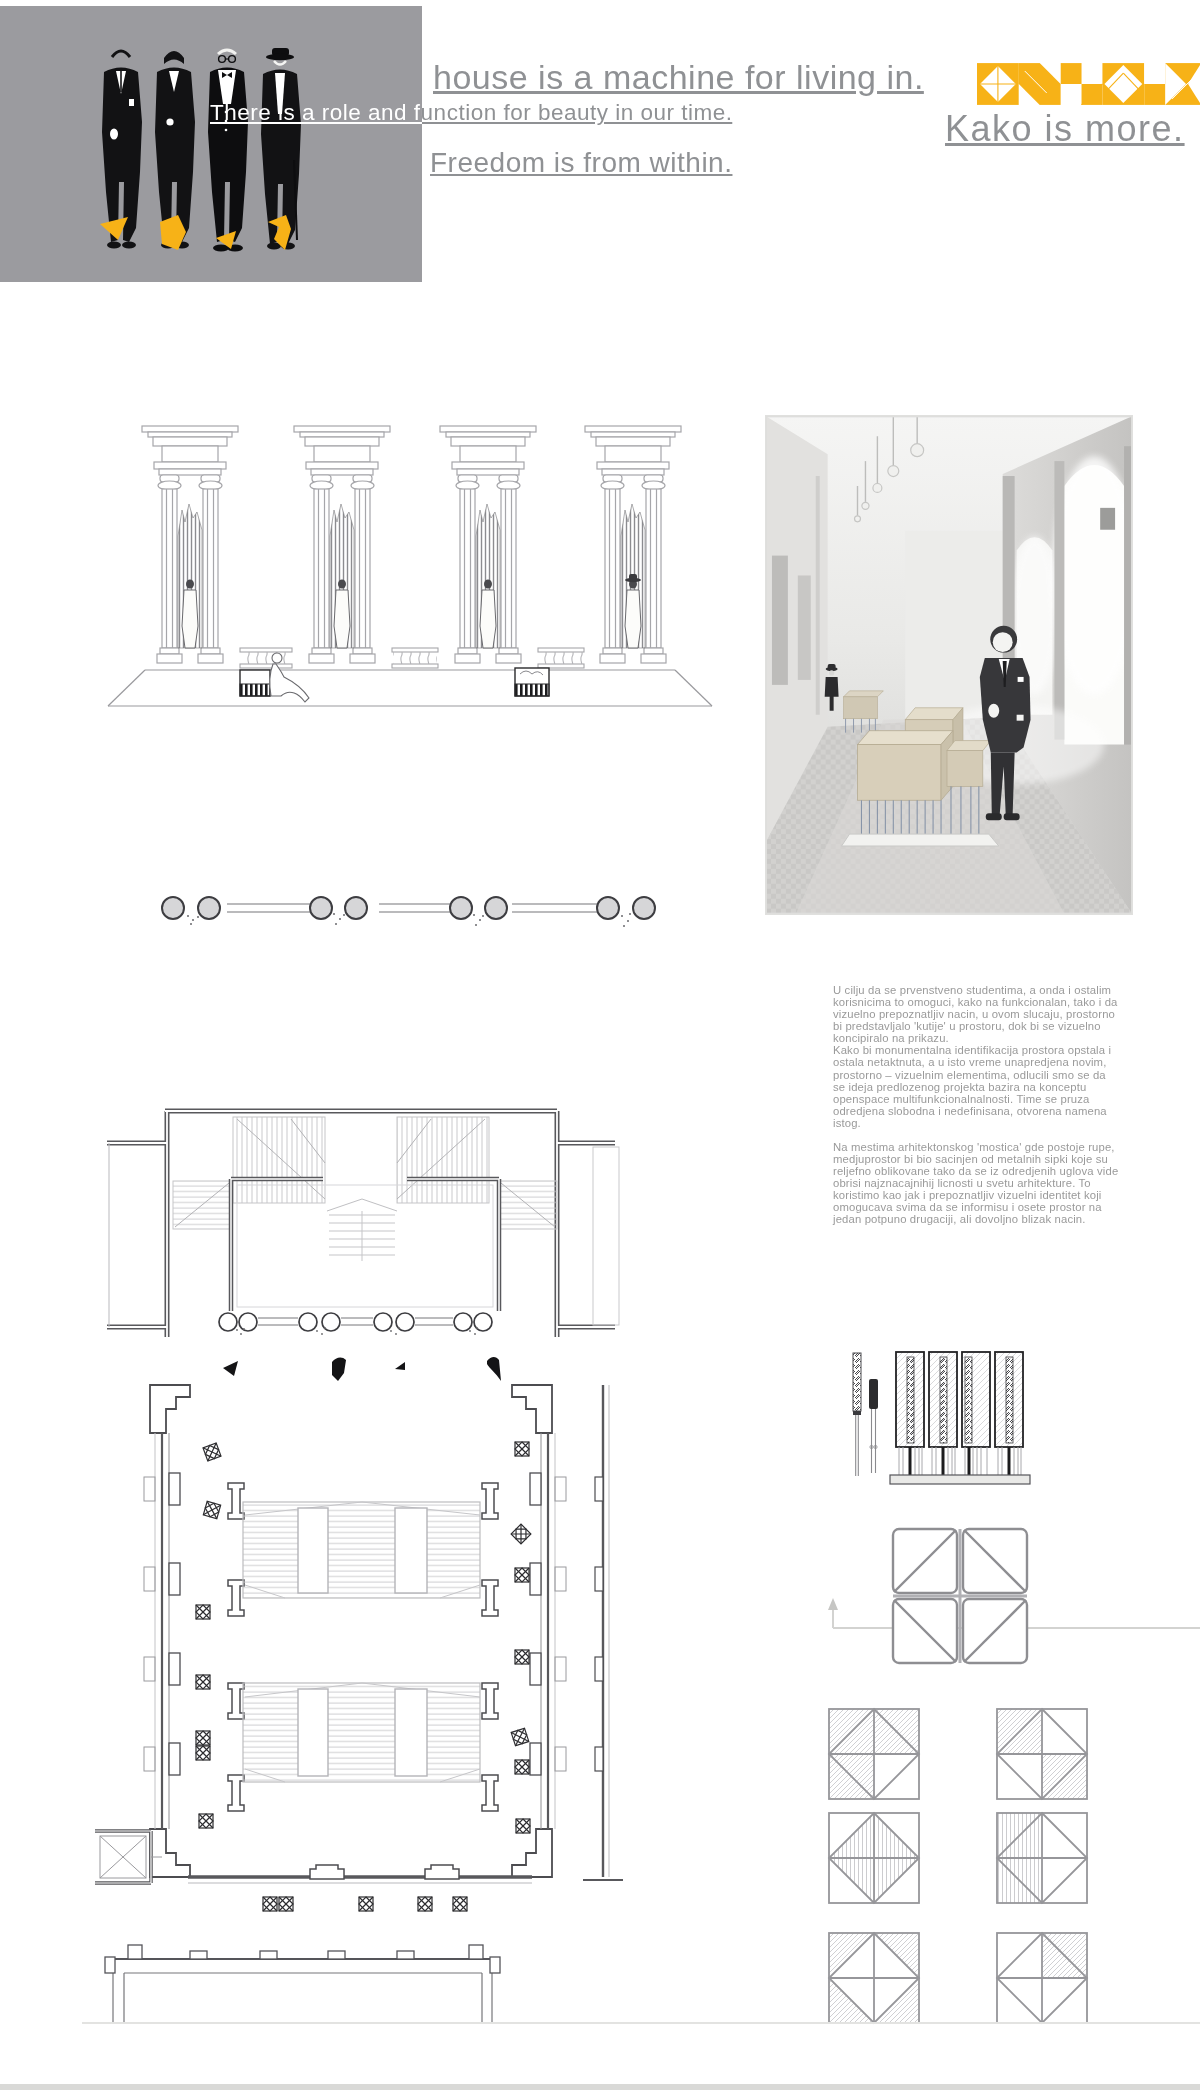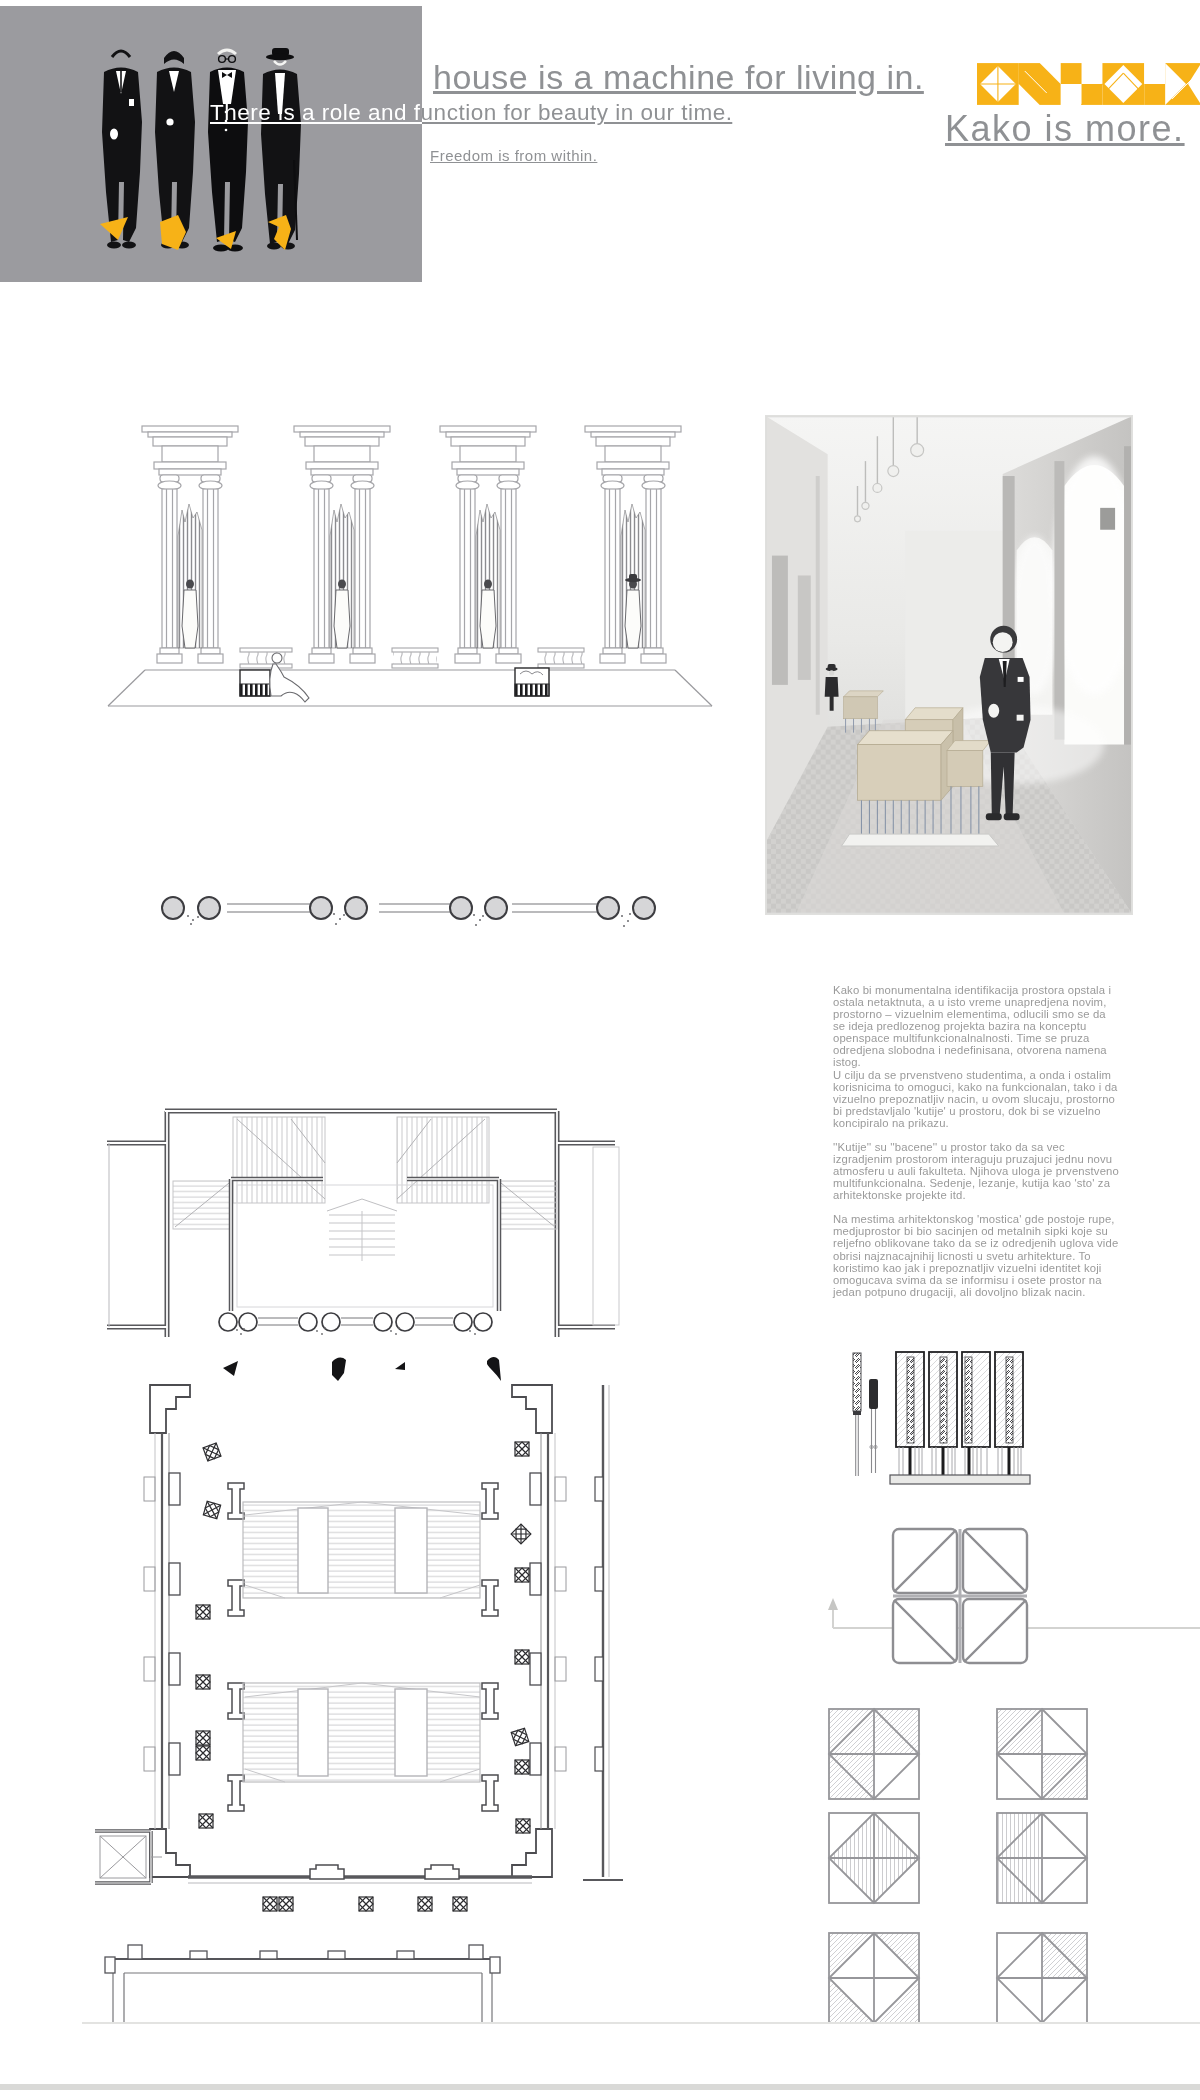--- a/index.html
+++ b/index.html
@@ -11,21 +11,21 @@
   .abs { position:absolute; }
 
   
   .gray-panel { left:0; top:6px; width:422px; height:276px; background:var(--panel-gray,#9b9b9f); }
   .quote { color:var(--quote-gray,#8f9194); white-space:nowrap; letter-spacing:.5px;text-decoration:underline; }
   .quote-machine { left:433px; top:58px;  font-size:34px; }
   .quote-beauty-gray,
   .quote-beauty-white { left:210px; top:100px; font-size:22.5px; }
   .quote-beauty-white { color:#ffffff; clip-path:inset(0 calc(100% - 212px) 0 0); }
   .quote-beauty-gray  { clip-path:inset(0 0 0 212px); }
-  .quote-freedom { left:430px; top:147px; font-size:15px; }
+  .quote-freedom { left:430px; top:147px; font-size:28px; }
   .quote-less { left:945px; top:108px; font-size:36px; letter-spacing:1.5px; }
   .quilt { left:977px; top:63px; width:223px; height:42px; }
 
   
   .essay { left:833px; top:984px; width:287px; color:var(--text-gray,#9a9a9a);
            font-size:11.3px; line-height:1.07; letter-spacing:.15px; }
   .essay p { margin:0; }
   .essay p.gap { margin-top:12px; }
 
   
@@ -768,20 +768,19 @@
     <use href="#sqFrame"></use>
   </g>
 
   <g transform="translate(187,233)">
     <polygon points="45,0 90,0 90,45 45,45" fill="url(#dhatch)"></polygon>
     <use href="#sqFrame"></use>
   </g>
 </svg>
 
 <div class="abs essay">
+  <p>U cilju da se prvenstveno studentima, a onda i ostalim korisnicima to omoguci, kako na funkcionalan, tako i da vizuelno prepoznatljiv nacin, u ovom slucaju, prostorno bi predstavljalo 'kutije' u prostoru, dok bi se vizuelno koncipiralo na prikazu.</p>
   <p>Kako bi monumentalna identifikacija prostora opstala i ostala netaktnuta, a u isto vreme unapredjena novim, prostorno – vizuelnim elementima, odlucili smo se da se ideja predlozenog projekta bazira na konceptu openspace multifunkcionalnalnosti. Time se pruza odredjena slobodna i nedefinisana, otvorena namena istog.</p>
-  <p>U cilju da se prvenstveno studentima, a onda i ostalim korisnicima to omoguci, kako na funkcionalan, tako i da vizuelno prepoznatljiv nacin, u ovom slucaju, prostorno bi predstavljalo 'kutije' u prostoru, dok bi se vizuelno koncipiralo na prikazu.</p>
-  <p class="gap">''Kutije'' su ''bacene'' u prostor tako da sa vec izgradjenim prostorom interaguju pruzajuci jednu novu atmosferu u auli fakulteta. Njihova uloga je prvenstveno multifunkcionalna. Sedenje, lezanje, kutija kao 'sto' za arhitektonske projekte itd.</p>
   <p class="gap">Na mestima arhitektonskog 'mostica' gde postoje rupe, medjuprostor bi bio sacinjen od metalnih sipki koje su reljefno oblikovane tako da se iz odredjenih uglova vide obrisi najznacajnihij licnosti u svetu arhitekture. To koristimo kao jak i prepoznatljiv vizuelni identitet koji omogucava svima da se informisu i osete prostor na jedan potpuno drugaciji, ali dovoljno blizak nacin.</p>
 </div>
 
 <div class="abs rule-light"></div>
 <div class="abs rule-bottom"></div>
 
 </body></html>

